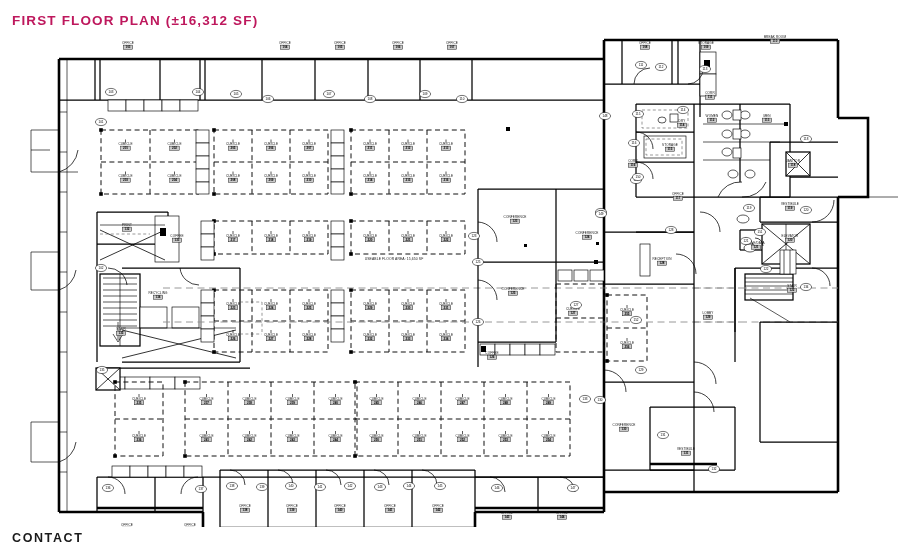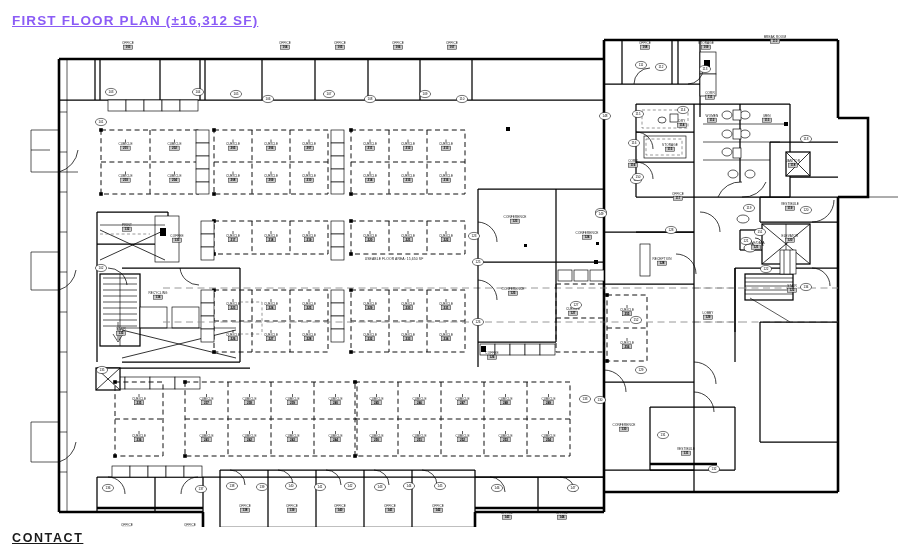--- a/index.html
+++ b/index.html
@@ -15,34 +15,32 @@
     background: #ffffff;
     overflow: hidden;
   }
   #plan-title {
     position: absolute;
     left: 12px;
     top: 13px;
     font-size: 13.5px;
     font-weight: bold;
     letter-spacing: 1.15px;
-    color: #8b5cf6;
+    color: #be185d;
     white-space: nowrap;
-    text-decoration: underline;
   }
   #contact-label {
     position: absolute;
     left: 12px;
     top: 531px;
     font-size: 12.5px;
     font-weight: bold;
     letter-spacing: 1.6px;
     color: #1a1a1a;
     white-space: nowrap;
-    text-decoration: underline;
   }
   #plan-canvas {
     position: absolute;
     left: 0; top: 22px;
     width: 924px;
     height: 505px;
   }
   svg { display: block; }
   .wall-ext  { stroke: #000; stroke-width: 2.6; fill: none; }
   .wall-int  { stroke: #000; stroke-width: 1.25; fill: none; }

